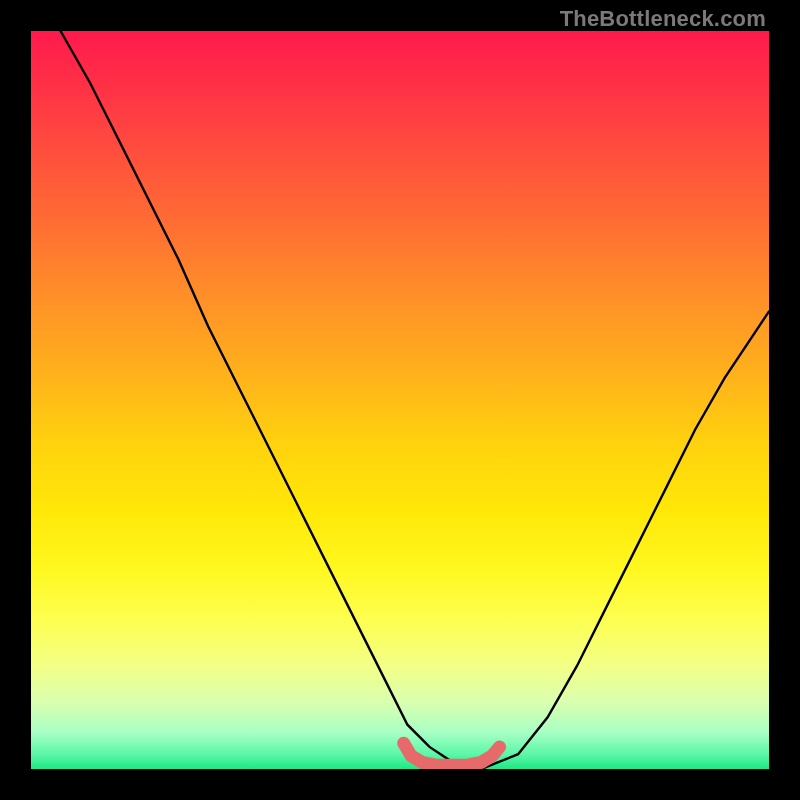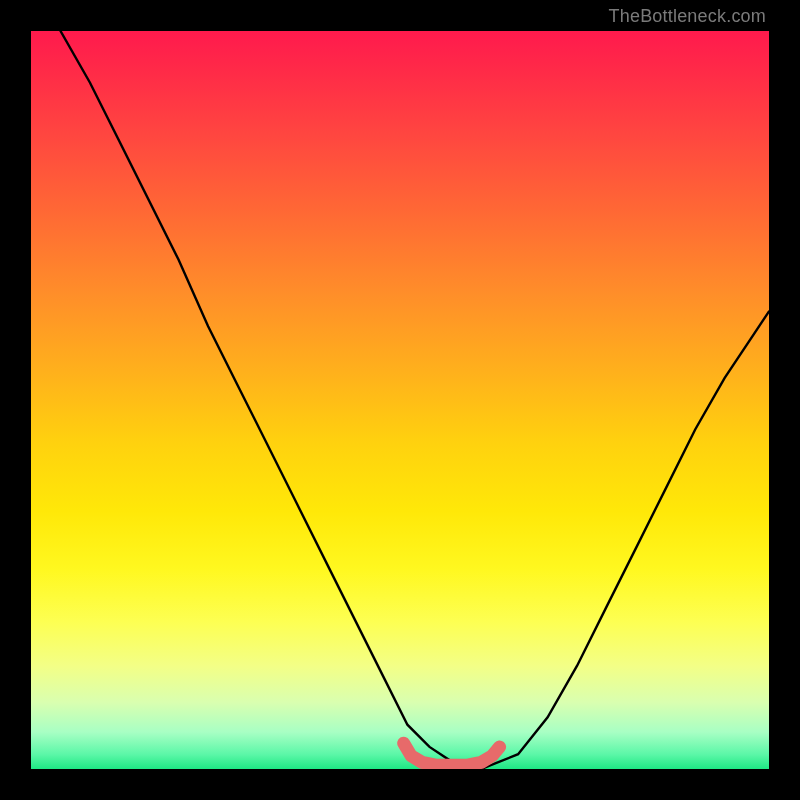--- a/index.html
+++ b/index.html
@@ -55,22 +55,22 @@
     left: 0;
     top: 0;
     width: 738px;
     height: 738px;
   }
   .watermark {
     position: absolute;
     top: 6px;
     right: 34px;
     font-family: Arial, Helvetica, sans-serif;
-    font-size: 18px;
-    font-weight: 400;
+    font-size: 22px;
+    font-weight: 700;
     color: #7a7a7a;
     letter-spacing: 0.2px;
   }
 </style>
 </head>
 <body>
 
 <div class="frame">
   <div class="plot-area">
     <div class="gradient"></div>

